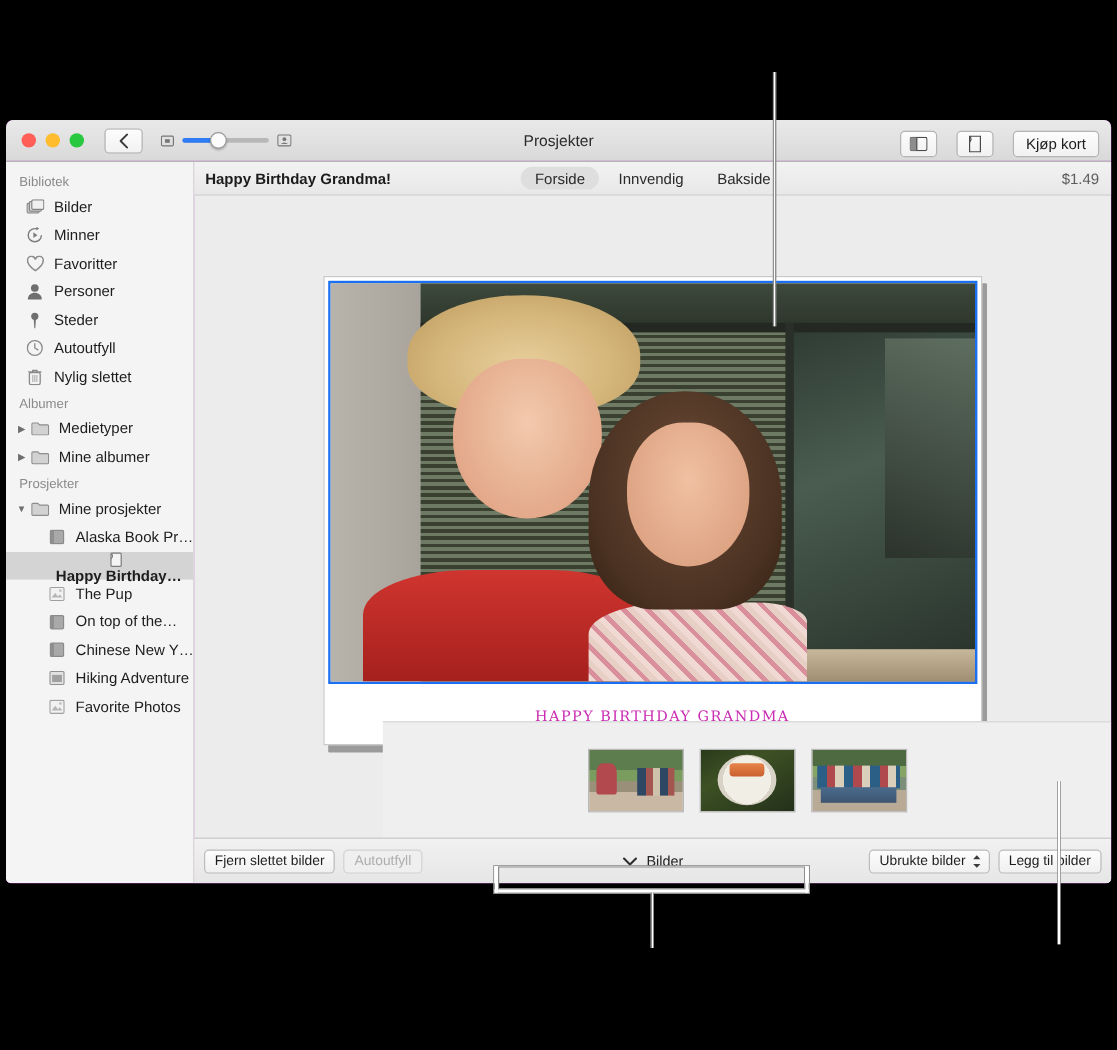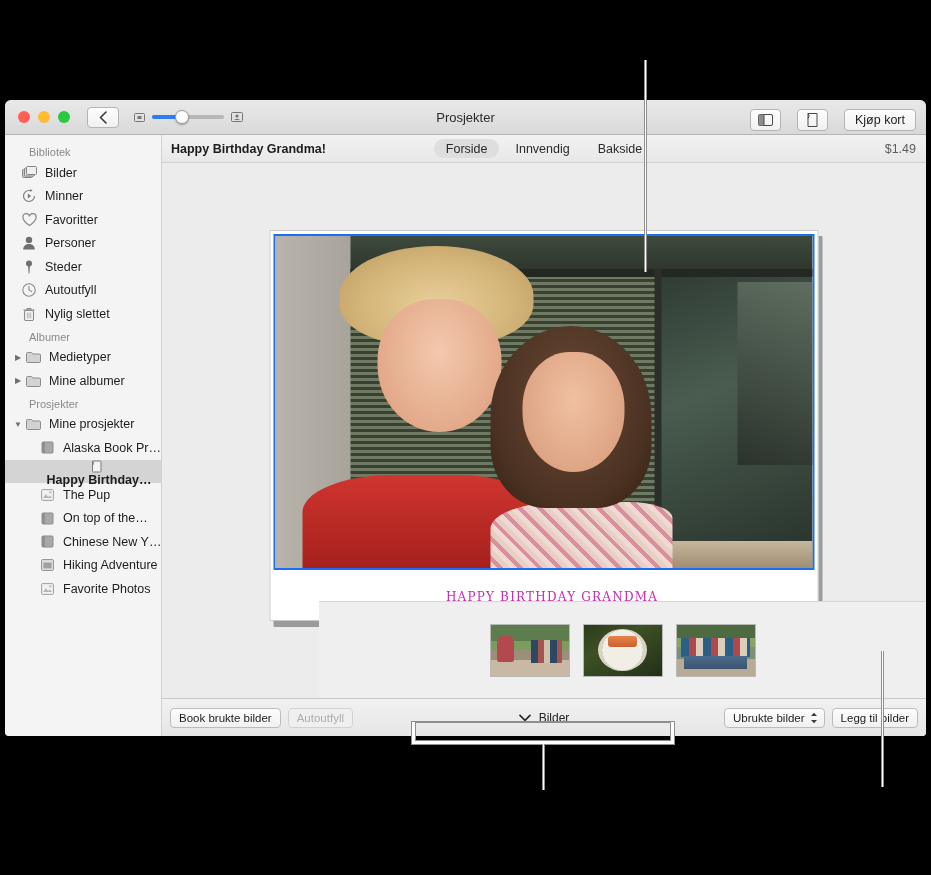--- a/index.html
+++ b/index.html
@@ -69,21 +69,21 @@
   .sidebar {
     position: absolute; left: 0; top: 35px;
     width: 157px; bottom: 0;
     background: #f4f4f4;
     border-right: 1px solid #d2d2d2;
     padding-top: 6px;
     font-size: 12.5px;
     overflow: hidden;
   }
   .sb-head {
-    font-size: 11px; color: #8a8a8a; padding: 5px 0 3px 16px; font-weight: normal; margin-left: 8px;
+    font-size: 11px; color: #8a8a8a; padding: 5px 0 3px 11px; font-weight: normal;
   }
   .sb-item {
     display: flex; align-items: center; height: 23.5px;
     padding-left: 14px; color: #1d1d1d; white-space: nowrap;
   }
   .sb-item.indent1 { padding-left: 8px; }
   .sb-item.indent2 { padding-left: 32px; }
   .sb-item.selected { background: #d4d4d4; font-weight: bold; flex-direction: column; }
   .sb-ico { width: 20px; display: flex; align-items: center; justify-content: center; margin-right: 6px; flex: none; }
   .disc { width: 10px; flex: none; display:flex; align-items:center; justify-content:center; color:#6e6e6e; font-size: 8px; }
@@ -530,21 +530,21 @@
         <div class="valg">Valg</div>
       </div>
 
       <div class="strip">
         <div class="thumb t1"></div>
         <div class="thumb t2"></div>
         <div class="thumb t3"></div>
       </div>
 
       <div class="bottombar">
-        <div class="bb-btn">Book brukte bilder</div>
+        <div class="bb-btn">Fjern slettet bilder</div>
         <div class="bb-btn disabled" style="margin-left:7px;">Autoutfyll</div>
 
         <div class="bb-center">
           <svg width="12" height="8" viewBox="0 0 12 8">
             <path d="M1 1.4 L6 6.4 L11 1.4" stroke="#2b2b2b" stroke-width="1.7" fill="none" stroke-linecap="round" stroke-linejoin="round"></path>
           </svg>
           <span>Bilder</span>
         </div>
 
         <div class="bb-right">

